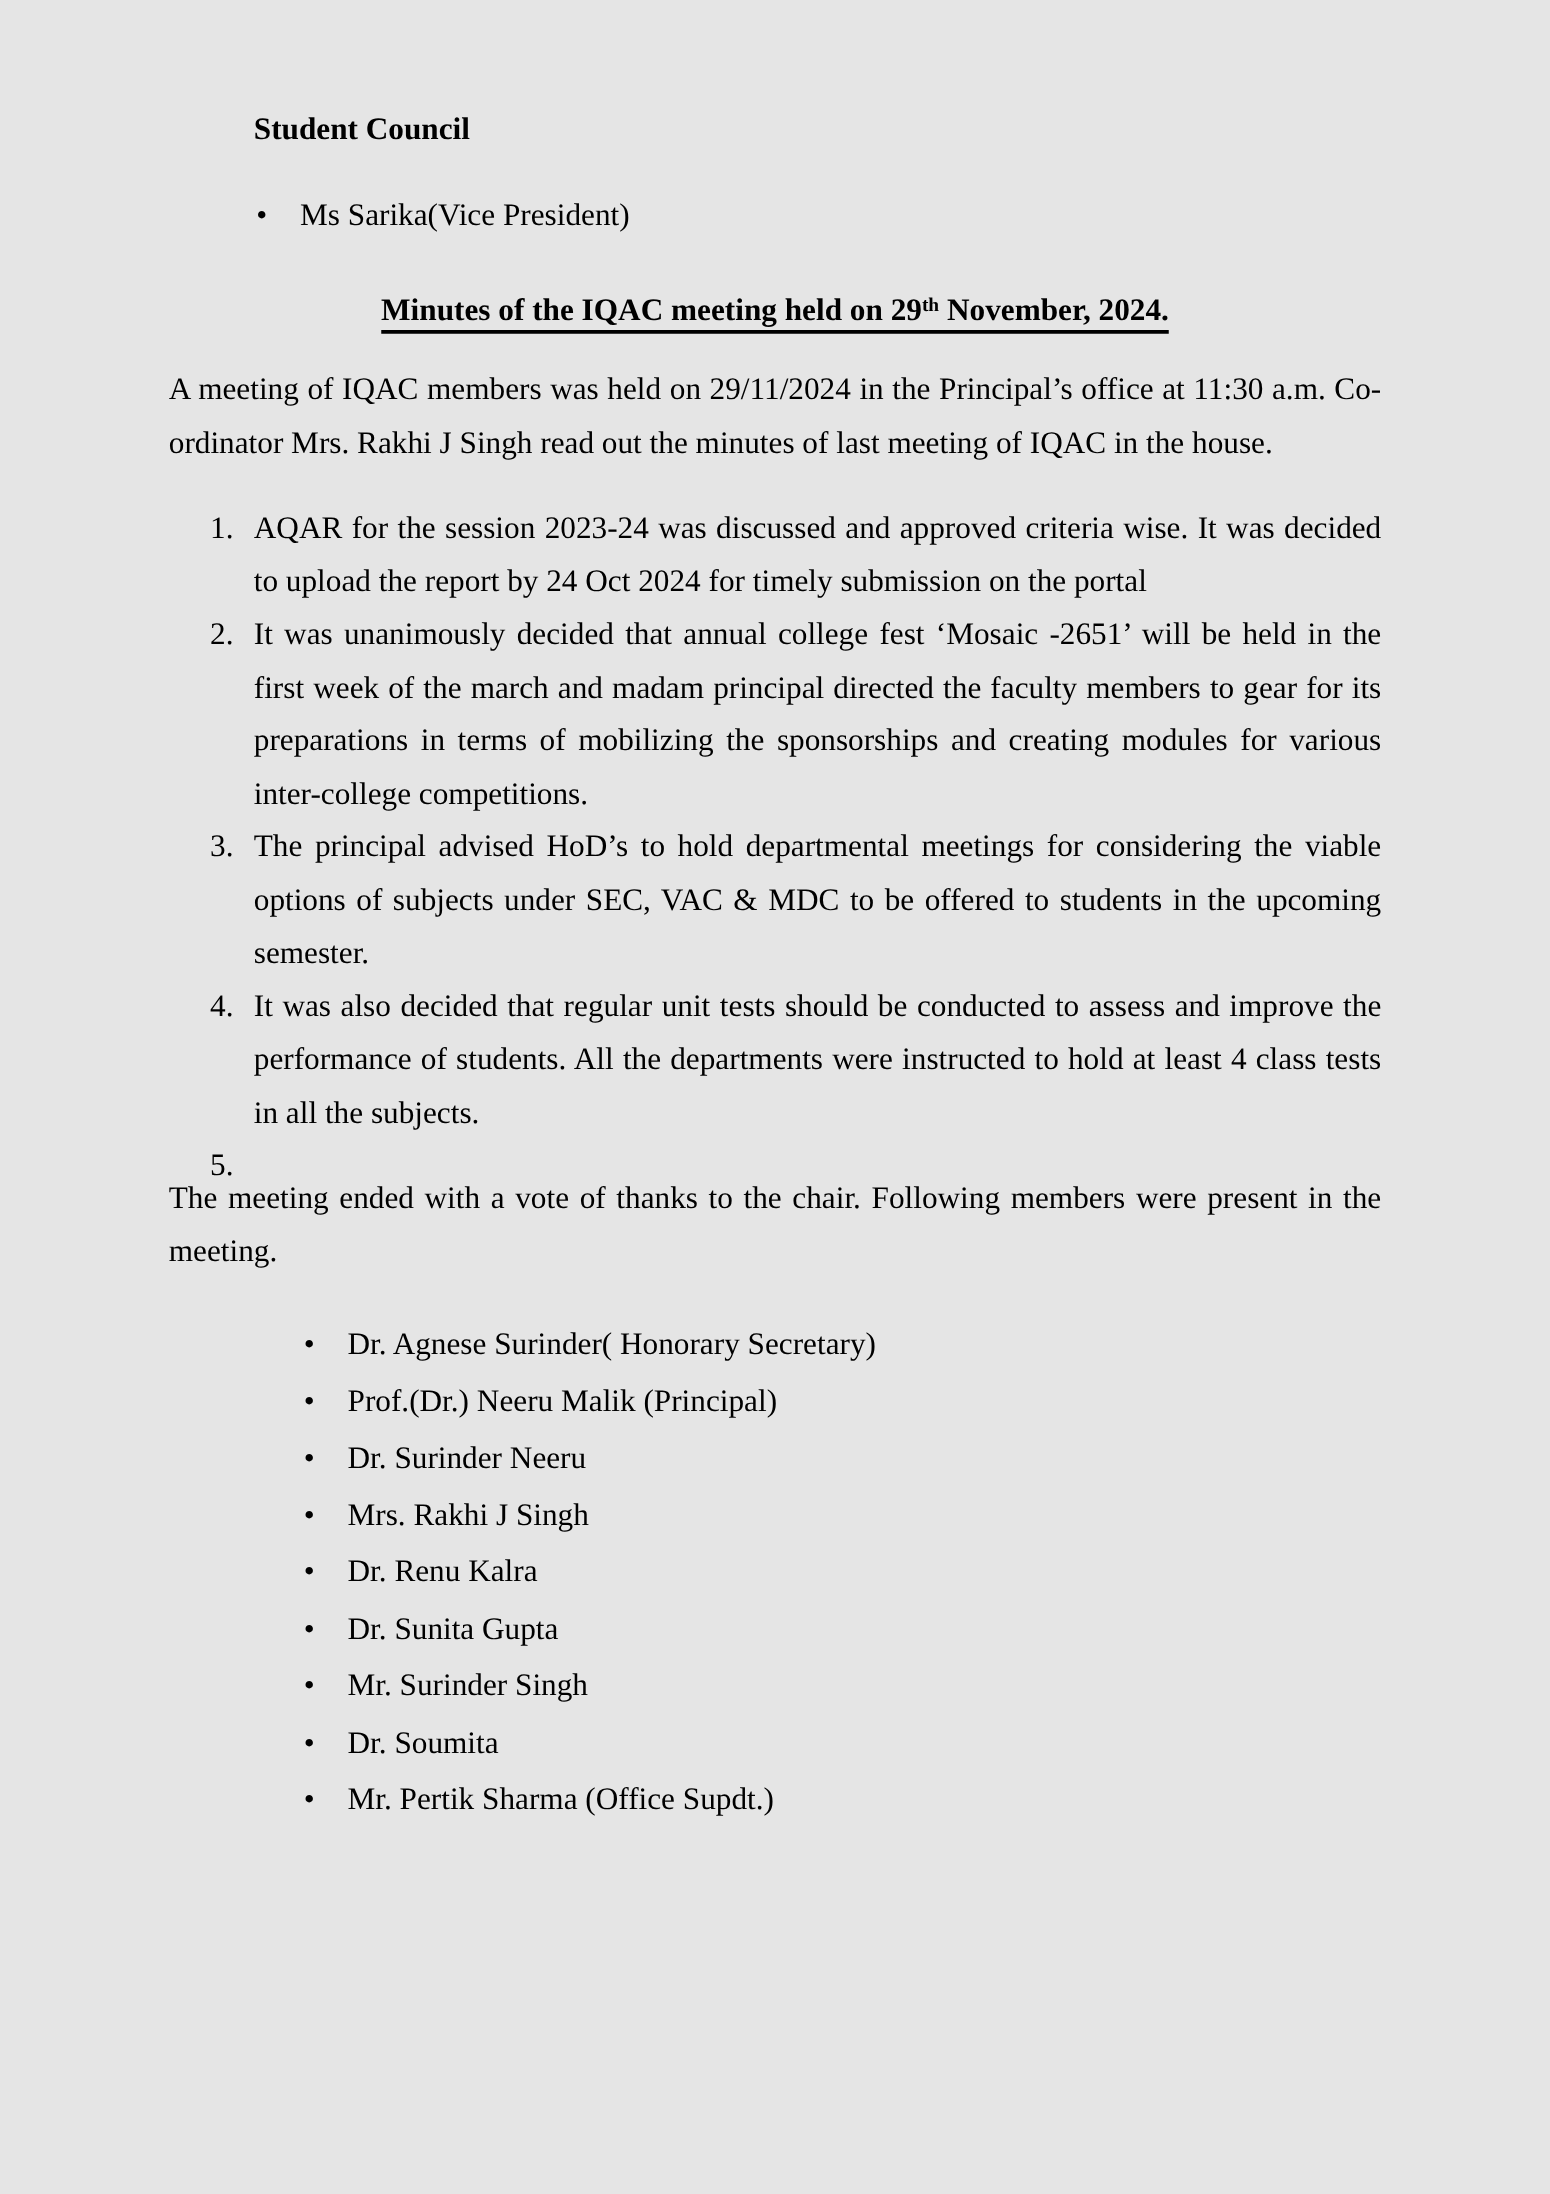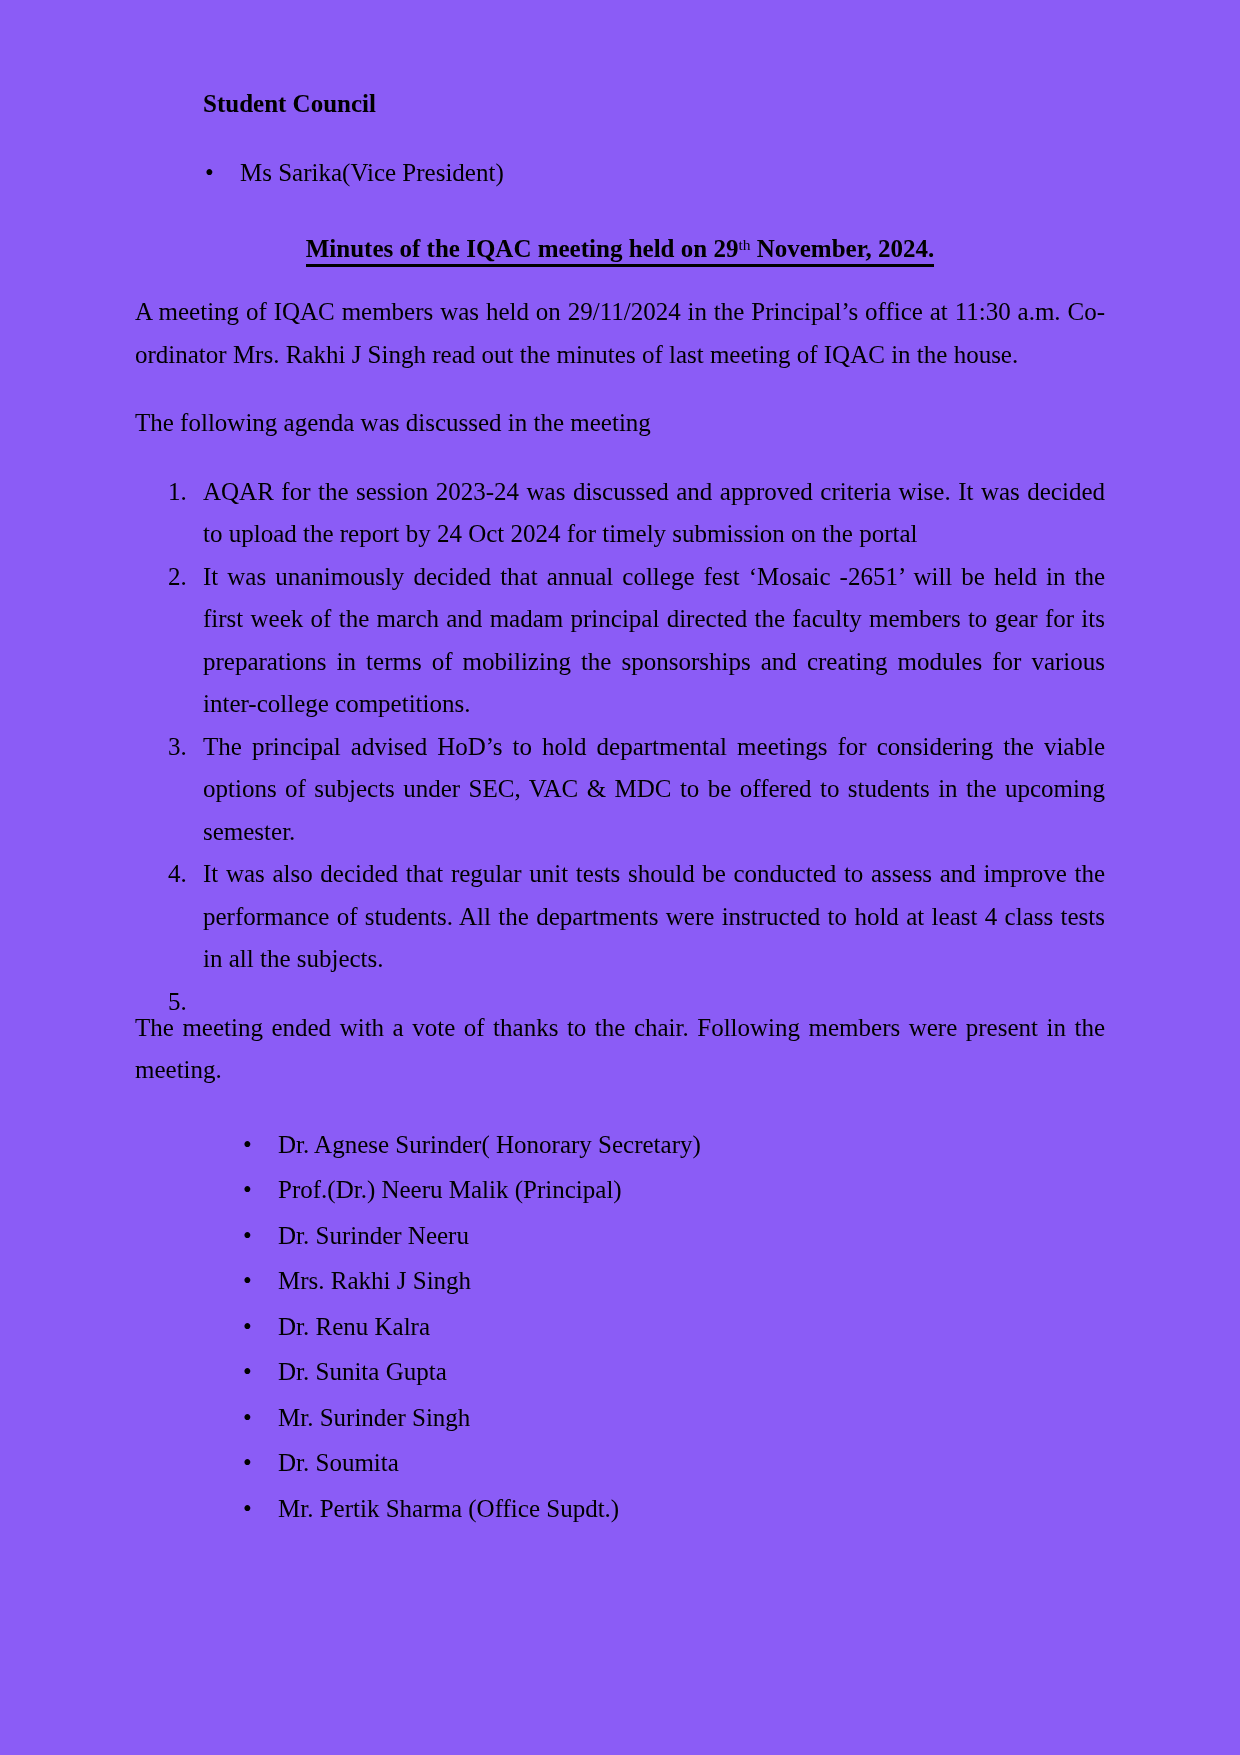--- a/index.html
+++ b/index.html
@@ -5,21 +5,21 @@
   html, body {
     margin: 0;
     padding: 0;
     background: #ffffff;
   }
   .page {
     position: relative;
     width: 1240px;
     height: 1755px;
     box-sizing: border-box;
-    background: #8b5cf6;
+    background: #e5e5e5;
     padding: 88px 135px 40px 135px;
     font-family: "Liberation Serif", "DejaVu Serif", serif;
     font-size: 25px;
     color: #000000;
     overflow: hidden;
   }
   .section-heading {
     font-weight: bold;
     font-size: 25px;
     margin: 0 0 0 68px;
@@ -48,21 +48,21 @@
     line-height: 1.3;
   }
   .doc-title .title-underline {
     border-bottom: 3px solid #000000;
     padding-bottom: 2px;
   }
   .sup {
     font-size: 0.62em;
     position: relative;
     top: -0.45em;
-    font-weight: normal;
+    font-weight: bold;
   }
   .body-para {
     text-align: justify;
     line-height: 1.7;
     margin: 26px 0 0 0;
   }
   .intro-lead {
   }
   .agenda-list {
     list-style: none;
@@ -110,21 +110,20 @@
       <span>Ms Sarika(Vice President)</span>
     </li>
   </ul>
 
   <h1 class="doc-title">
     <span class="title-underline"><span>Minutes of the IQAC meeting held on 29</span><span class="sup">th</span><span> November, 2024.</span></span>
   </h1>
 
   <p class="body-para intro-lead">A meeting of IQAC members was held on 29/11/2024 in the Principal’s office at 11:30 a.m. Co-ordinator Mrs. Rakhi J Singh read out the minutes of last meeting of IQAC in the house.</p>
 
-  <p class="body-para">The following agenda was discussed in the meeting</p>
 
   <ol class="agenda-list">
     <li class="agenda-item">
       <span class="agenda-num">1.</span>
       <span>AQAR for the session 2023-24 was discussed and approved criteria wise. It was decided to upload the report by 24 Oct 2024 for timely submission on the portal</span>
     </li>
     <li class="agenda-item">
       <span class="agenda-num">2.</span>
       <span>It was unanimously decided that annual college fest ‘Mosaic -2651’ will be held in the first week of the march and madam principal directed the faculty members to gear for its preparations in terms of mobilizing the sponsorships and creating modules for various inter-college competitions.</span>
     </li>

